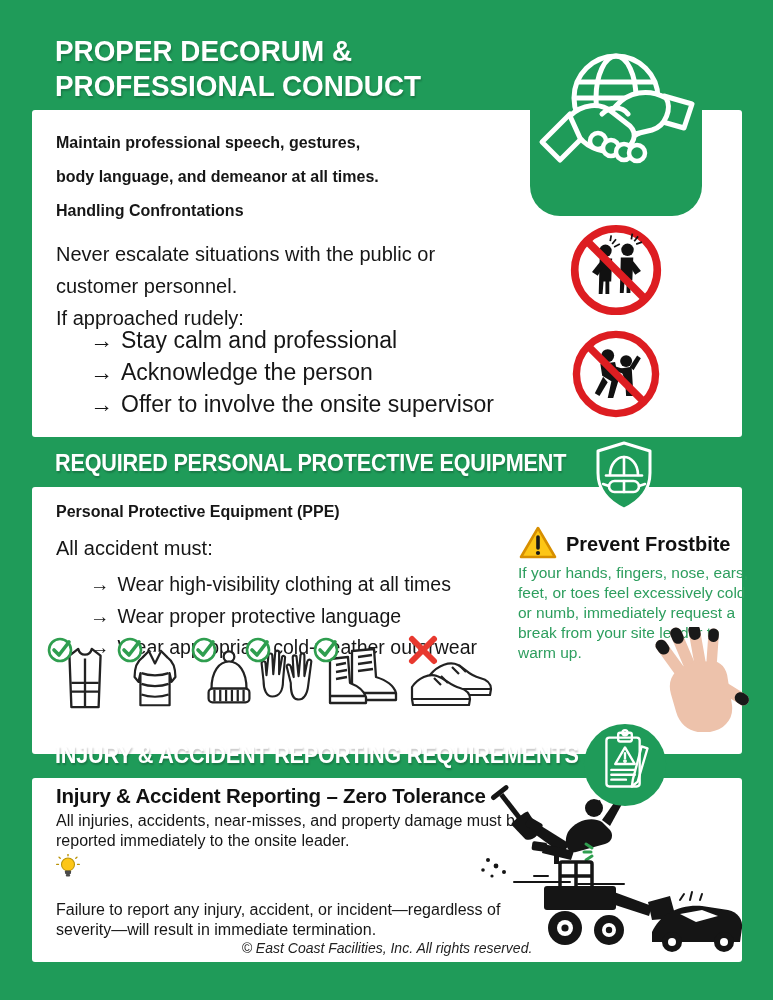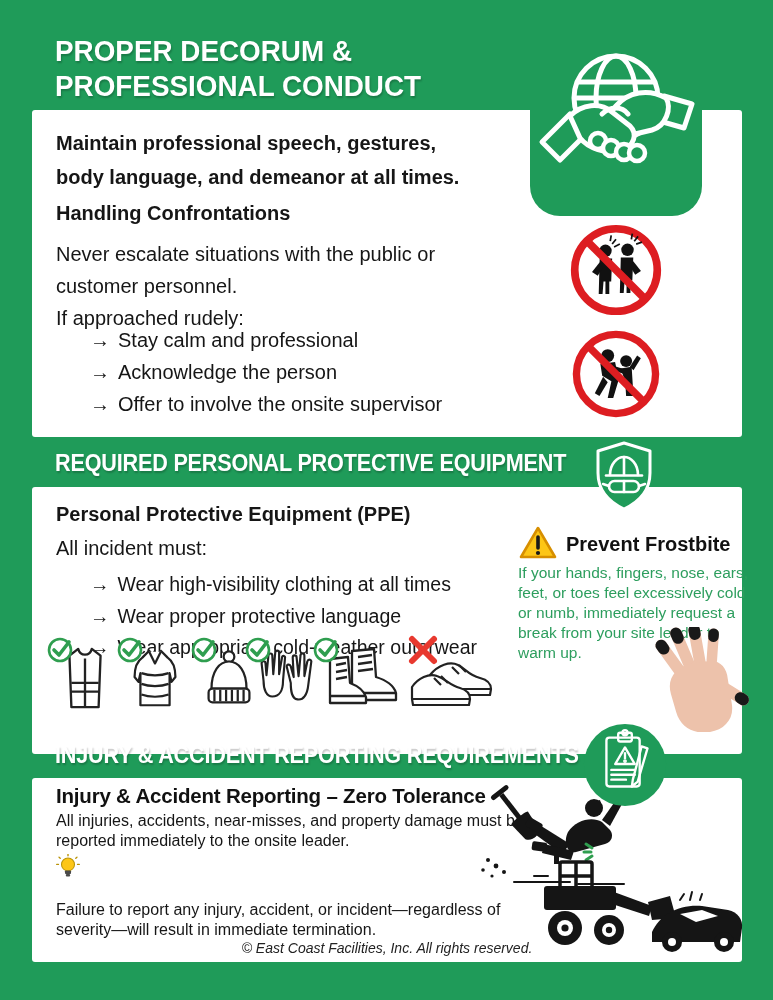--- a/index.html
+++ b/index.html
@@ -13,23 +13,23 @@
   .header-title{position:absolute;left:55px;top:34px;color:#fff;font-weight:bold;font-size:29px;
     line-height:35px;transform:scaleX(.96);transform-origin:left top;z-index:2;
     text-shadow:1px 2px 2px rgba(0,0,0,.22);}
   .band-title{position:absolute;left:55px;color:#fff;font-weight:bold;font-size:24px;
     transform:scaleX(.9);transform-origin:left center;z-index:2;letter-spacing:-.2px;
     text-shadow:1px 2px 2px rgba(0,0,0,.22);}
   #band2-title{top:449px;}
   #band3-title{top:741px;}
 
   .abs{position:absolute;}
-  .bold20{font-weight:bold;font-size:20px;color:#161616;}
+  .bold20{font-weight:bold;font-size:16px;color:#161616;}
   .reg20{font-size:20px;color:#161616;}
-  .arrow-list{list-style:none;margin:0;padding:0;font-size:20px;color:#161616;line-height:32px;}
+  .arrow-list{list-style:none;margin:0;padding:0;font-size:23px;color:#161616;line-height:32px;}
   .arrow-list .arr{margin-right:8px;}
 
   .corner-icon{position:absolute;z-index:3;}
   #handshake-block{left:530px;top:20px;width:172px;height:196px;background:var(--bg_green,#1f9b59);
      border-radius:0 0 30px 30px;}
   #sign1{left:568px;top:222px;width:96px;height:96px;z-index:2;}
   #sign2{left:570px;top:328px;width:92px;height:92px;z-index:2;}
   .copyright{position:absolute;left:0;right:0;bottom:6px;text-align:center;
      font-style:italic;font-size:14px;color:#222;}
   .p16{font-size:16px;line-height:19.5px;color:#161616;}
@@ -125,21 +125,21 @@
       <path d="M18,35 C18,24 25,17 32,17 C39,17 46,24 46,35"></path>
       <path d="M32,17 V35"></path>
       <path d="M14,35.5 H50"></path>
       <rect x="17" y="41" width="30" height="11" rx="5.5"></rect>
       <path d="M32,41 V52 M17,46 L11,44 M47,46 L53,44"></path>
     </g>
   </svg>
 
   <div id="card2" class="card">
     <div class="abs bold20" style="left:24px;top:16px;">Personal Protective Equipment (PPE)</div>
-    <div class="abs reg20" style="left:24px;top:50px;">All incident must:</div>
+    <div class="abs reg20" style="left:24px;top:50px;">All accident must:</div>
     <ul class="arrow-list abs" style="left:58px;top:82px;line-height:31.5px;font-size:19.5px;">
       <li><span class="arr">→</span><span>Wear high-visibility clothing at all times</span></li>
       <li><span class="arr">→</span><span>Wear proper protective language</span></li>
       <li><span class="arr">→</span><span>Wear appropriate cold-weather outerwear</span></li>
     </ul>
 
     <div class="icon-box" style="left:18px;top:156px;">
       <svg width="70" height="72" viewBox="0 0 72 72">
         <g fill="#fff" stroke="#222" stroke-width="2.4" stroke-linejoin="round">
           <path d="M20,12 L29,5 C31,13 41,13 43,5 L52,12 L50,65 H22 Z"></path>

